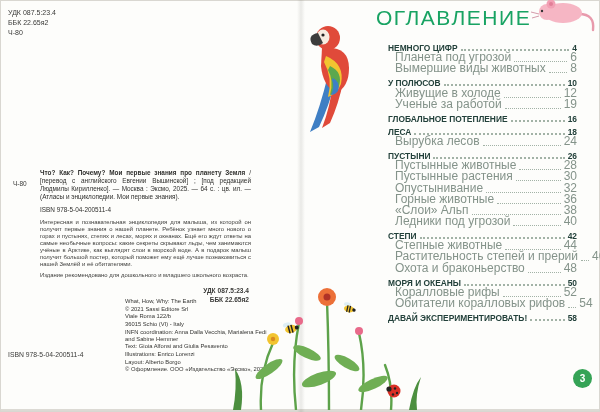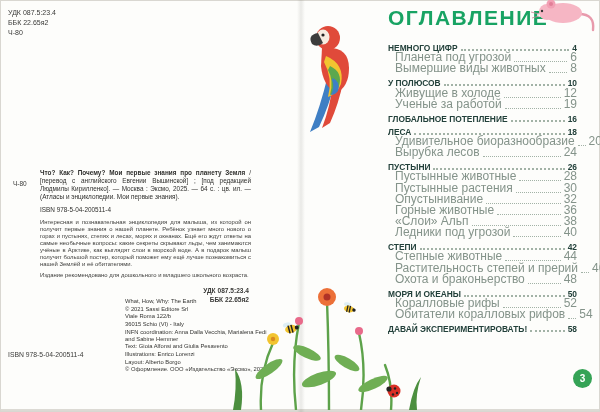--- a/index.html
+++ b/index.html
@@ -44,22 +44,22 @@
     font-size: 5.8px; line-height: 1.16; color: #343432;
   }
   .credits .credit-line { margin-bottom: 1px; }
   .isbn-bottom {
     position: absolute; left: 8px; top: 351px;
     font-size: 6.8px; color: #3a3a38;
   }
 
   
   .toc-title {
-    position: absolute; left: 388px; top: 6px;
-    font-size: 21px; font-weight: bold; letter-spacing: 1.5px;
+    position: absolute; left: 376px; top: 6px;
+    font-size: 21px; font-weight: normal; letter-spacing: 1.5px;
     color: var(--title-green, #18a363);
   }
   .toc {
     position: absolute; left: 388px; top: 40px; width: 189px;
     display: flex; flex-direction: column;
   }
   .toc-row { display: flex; align-items: flex-end; }
   .toc-row.main {
     height: 13px; font-size: 8.4px; font-weight: bold;
     color: var(--toc-main-text, #22403a);
@@ -168,25 +168,20 @@
         </div>
         <div class="toc-row main">
           <span class="toc-label">ГЛОБАЛЬНОЕ ПОТЕПЛЕНИЕ</span>
           <span class="leader"></span>
           <span class="toc-page">16</span>
         </div>
         <div class="toc-row main">
           <span class="toc-label">ЛЕСА</span>
           <span class="leader"></span>
           <span class="toc-page">18</span>
-        </div>
-        <div class="toc-row sub">
-          <span class="toc-label">Удивительное биоразнообразие</span>
-          <span class="leader"></span>
-          <span class="toc-page">20</span>
         </div>
         <div class="toc-row sub">
           <span class="toc-label">Вырубка лесов</span>
           <span class="leader"></span>
           <span class="toc-page">24</span>
         </div>
         <div class="toc-row main">
           <span class="toc-label">ПУСТЫНИ</span>
           <span class="leader"></span>
           <span class="toc-page">26</span>

